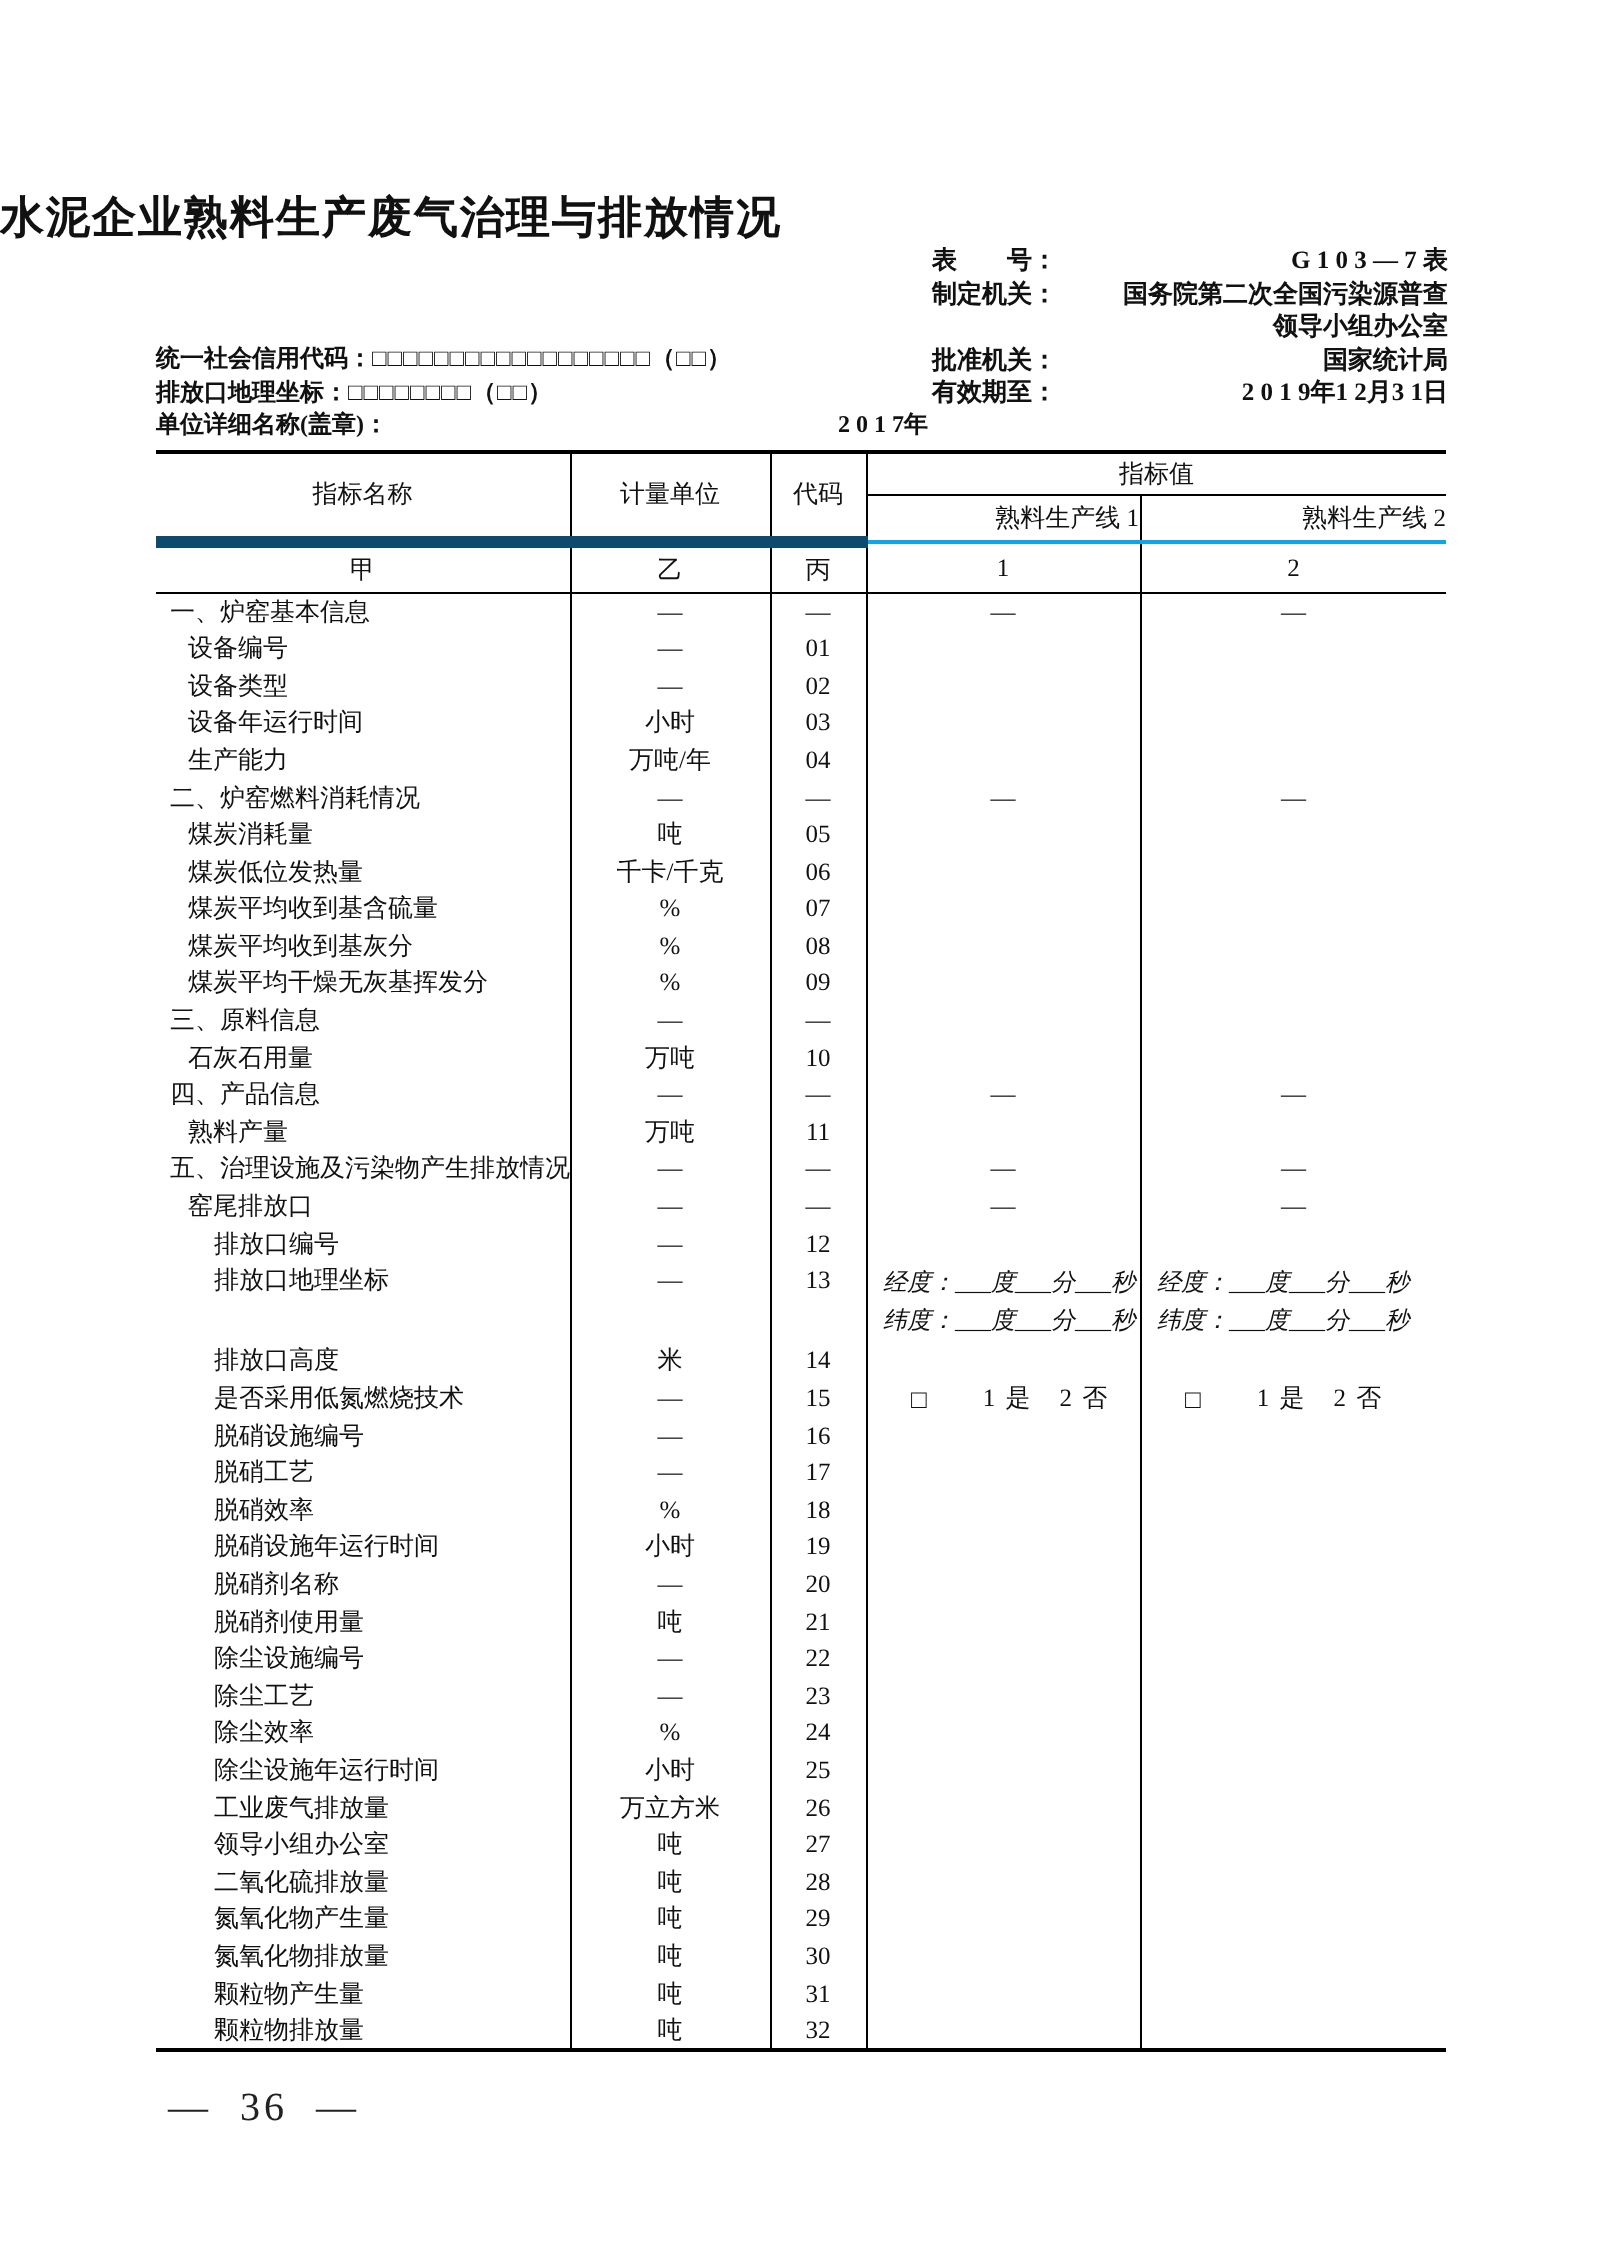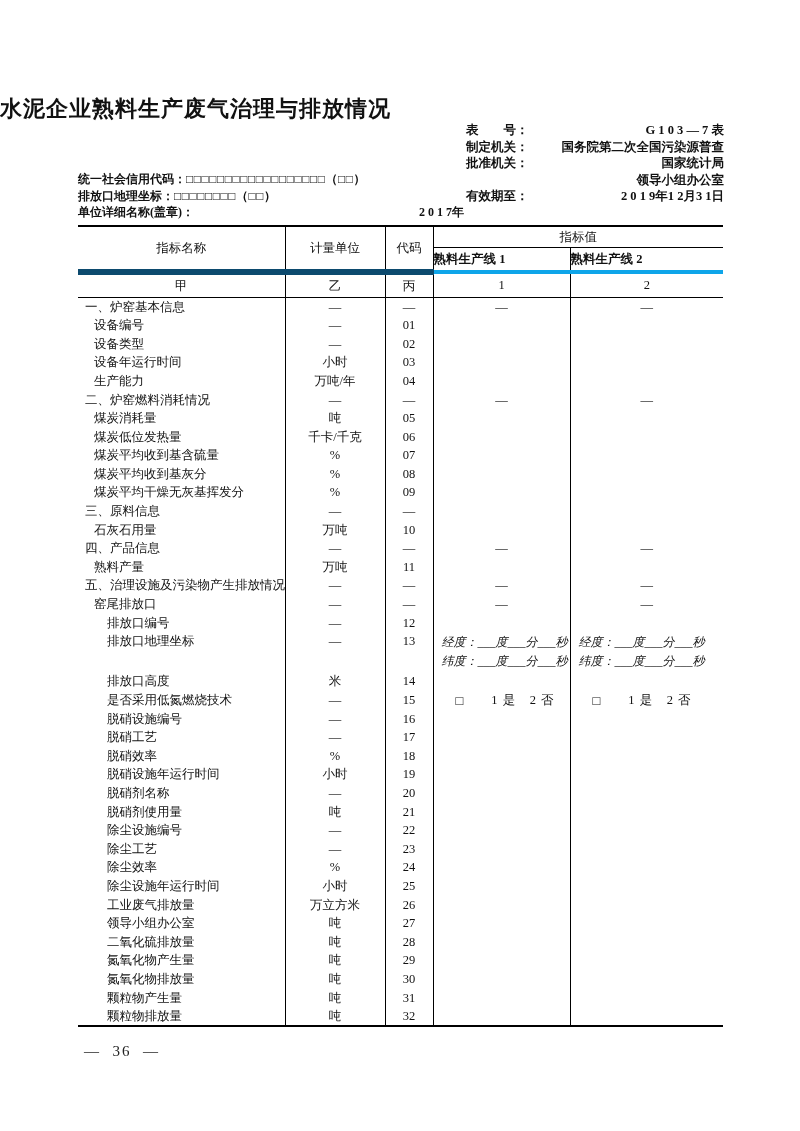--- a/index.html
+++ b/index.html
@@ -41,21 +41,21 @@
   }
   table.form th,table.form td{
     padding:0;margin:0;font-weight:normal;
     border-right:1px solid #000;
     vertical-align:middle;
     overflow:hidden;white-space:nowrap;
   }
   table.form th:last-child,table.form td:last-child{border-right:none;}
   thead tr.h1 th{height:20px;text-align:center;}
   thead tr.h1 th.span-head{border-bottom:1px solid #000;}
-  thead tr.h2 th{height:22px;text-align:left;border-bottom:4px solid #0ea5e9;font-weight:bold;}
+  thead tr.h2 th{height:22px;text-align:right;border-bottom:2px solid #0ea5e9;}
   thead tr.h1 th[rowspan]{border-bottom:6px solid #0c4a6e;}
   thead tr.h3 td{height:22px;text-align:center;border-bottom:1px solid #000;}
   tbody tr{height:18.6px;}
   tbody tr.row-geo{height:37.2px;}
   td.c-name{text-align:left;}
   td.c-name.ind0{padding-left:7px;}
   td.c-name.ind1{padding-left:16px;}
   td.c-name.ind2{padding-left:29px;}
   td.c-unit,td.c-code{text-align:center;}
   td.c-val{text-align:center;}
@@ -63,46 +63,46 @@
   tr.row-geo td{padding-top:3px;}
   .geo-line{
     text-align:left;padding-left:8px;font-size:12px;
     height:18.6px;line-height:15px;white-space:nowrap;font-style:italic;
   }
   .check-wrap{display:flex;align-items:center;padding-left:22px;}
   .check-box{font-size:13px;}
   .check-text{margin-left:28px;letter-spacing:1px;}
   .page-number{
     position:absolute;left:84px;top:1043px;
-    font-size:15px;letter-spacing:2px;white-space:pre;color:#222;
+    font-size:20px;letter-spacing:2px;white-space:pre;color:#222;
   }
 </style>
 </head>
 <body>
 
 <div class="page">
 
   <div class="title">水泥企业熟料生产废气治理与排放情况</div>
 
   <div class="meta-right">
     <div class="mrow">
       <span class="mlabel">表　　号：</span>
       <span class="mvalue">G 1 0 3 — 7 表</span>
     </div>
     <div class="mrow">
       <span class="mlabel">制定机关：</span>
       <span class="mvalue">国务院第二次全国污染源普查</span>
     </div>
     <div class="mrow">
+      <span class="mlabel"></span>
+      <span class="mvalue">领导小组办公室</span>
+    </div>
+    <div class="mrow">
       <span class="mlabel">批准机关：</span>
       <span class="mvalue">国家统计局</span>
-    </div>
-    <div class="mrow">
-      <span class="mlabel"></span>
-      <span class="mvalue">领导小组办公室</span>
     </div>
     <div class="mrow">
       <span class="mlabel">有效期至：</span>
       <span class="mvalue">2 0 1 9年1 2月3 1日</span>
     </div>
   </div>
 
   <div class="meta-left">
     <div class="mlrow">
       <span><span>统一社会信用代码：</span><span class="boxes">□□□□□□□□□□□□□□□□□□（□□）</span></span>

